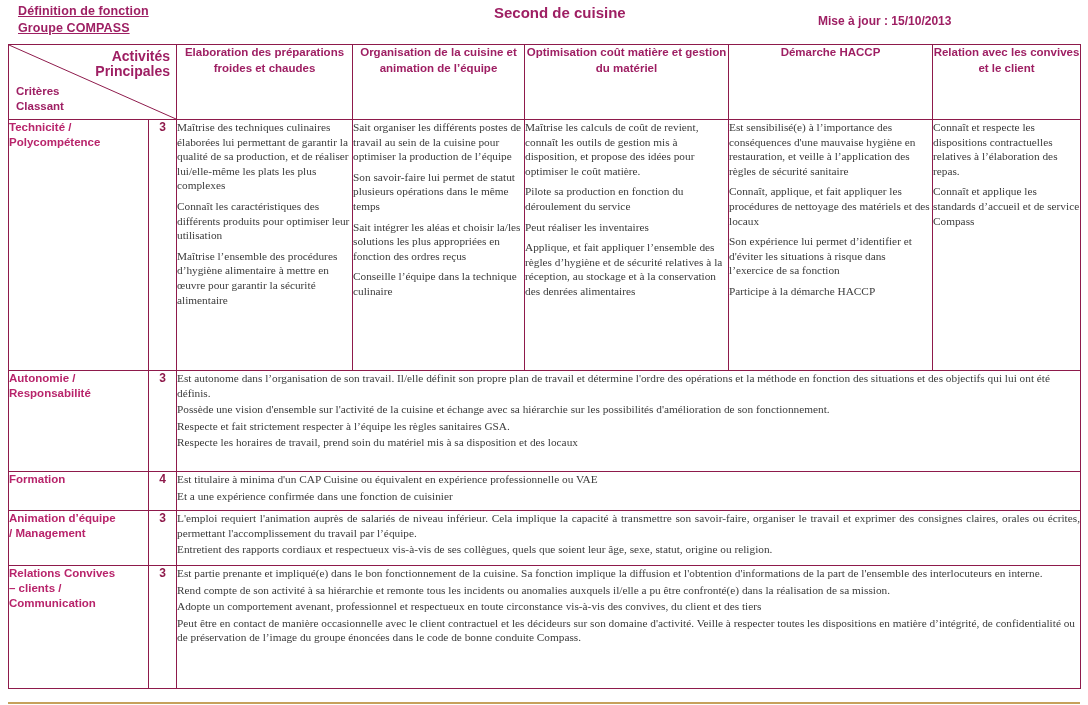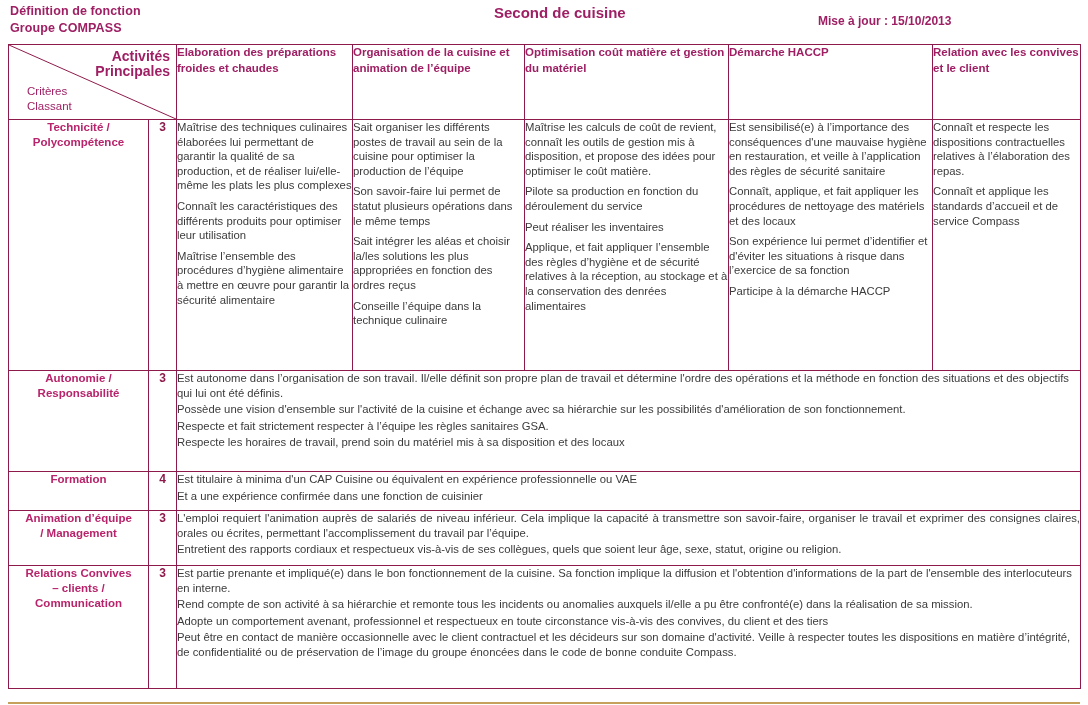--- a/index.html
+++ b/index.html
@@ -25,27 +25,28 @@
   }
 
   
   .banner {
     position: relative;
     height: 43px;
     padding: 0;
   }
   .banner-left {
     position: absolute;
-    left: 10px;
+    left: 18px;
     top: 3px;
     font-size: 12.5px;
     font-weight: bold;
     color: #9e1f63;
     line-height: 17px;
     letter-spacing: .1px;
+    text-decoration: underline;
   }
   .banner-left div { white-space: nowrap; }
   .banner-center {
     position: absolute;
     left: 494px;
     top: 4px;
     font-size: 15px;
     font-weight: bold;
     color: #9e1f63;
     white-space: nowrap;
@@ -102,41 +103,42 @@
     right: 6px;
     top: 4px;
     text-align: right;
     font-size: 14px;
     font-weight: bold;
     color: #9e1f63;
     line-height: 15px;
   }
   .corner .crit {
     position: absolute;
-    left: 18px;
+    left: 7px;
     bottom: 5px;
     text-align: left;
     font-size: 11.5px;
-    font-weight: normal;
+    font-weight: bold;
     color: #9e1f63;
     line-height: 15px;
   }
 
   .colhead {
+    text-align: center;
     vertical-align: middle;
     font-size: 11.5px;
     font-weight: bold;
     color: #9e1f63;
     line-height: 15.5px;
     padding: 4px 7px;
     height: 74px;
   }
 
   .crit-cell {
-    text-align: center;
+    text-align: left;
     vertical-align: middle;
     font-size: 11.5px;
     font-weight: bold;
     color: #b8246b;
     line-height: 15px;
     padding: 4px 5px;
   }
   .num-cell {
     text-align: center;
     vertical-align: middle;
@@ -168,21 +170,21 @@
 
   .footline {
     position: absolute;
     left: 8px;
     top: 702px;
     width: 1072px;
     height: 2px;
     background: #c6a15b;
   }
 </style>
-<style>.banner-left,.banner-center,.banner-right,.corner .act,.corner .crit,.colhead{color:#9e1f63;}.crit-cell{color:#b8246b;}table.matrix td{border-color:#8e1a4b;}.num-cell{color:#8e1a4b;}.body-cell{color:#3b3b3b;}.footline{background:#c6a15b;}</style></head>
+<style>.banner-left,.banner-center,.banner-right,.corner .act,.corner .crit,.colhead{color:#9e1f63;}.crit-cell{color:#b8246b;}table.matrix td{border-color:#8e1a4b;}.num-cell{color:#8e1a4b;}.body-cell{color:#3b3b3b;font-family:Liberation Serif, serif;}.footline{background:#c6a15b;}</style></head>
 <body>
 
 <div class="page">
 
   <div class="banner">
     <div class="banner-left">
       <div>Définition de fonction</div>
       <div>Groupe COMPASS</div>
     </div>
     <div class="banner-center">Second de cuisine</div>

